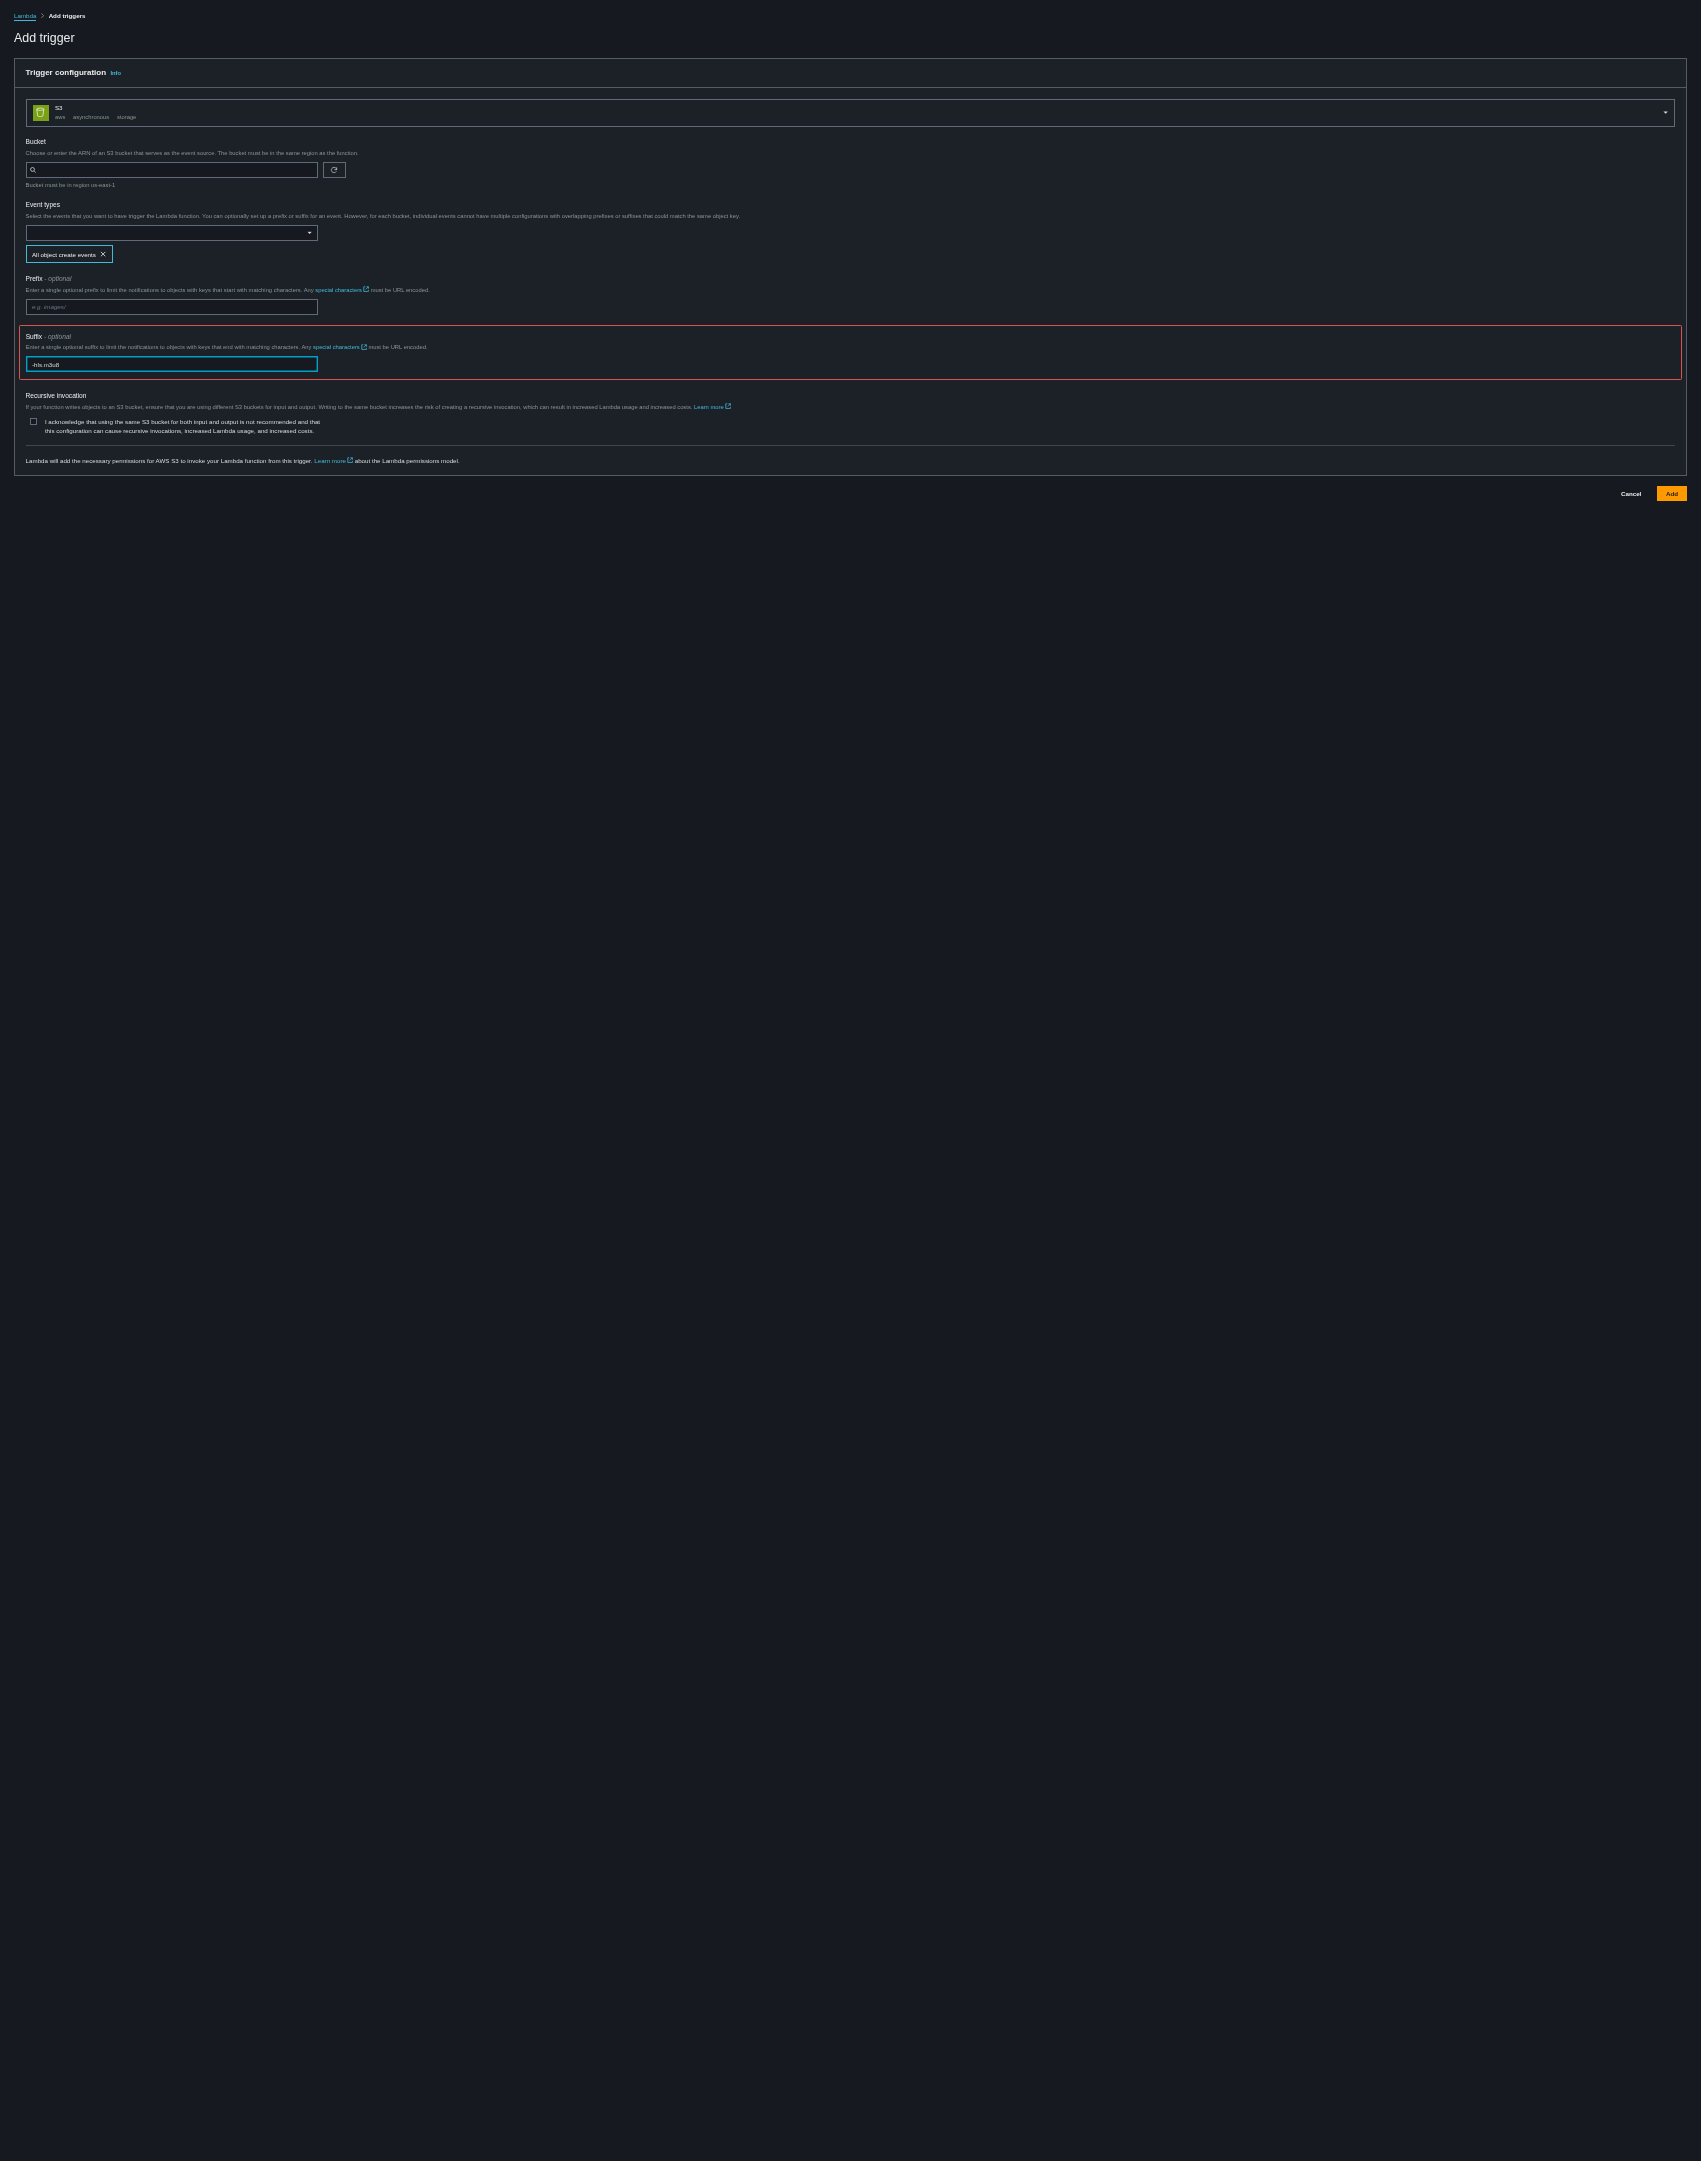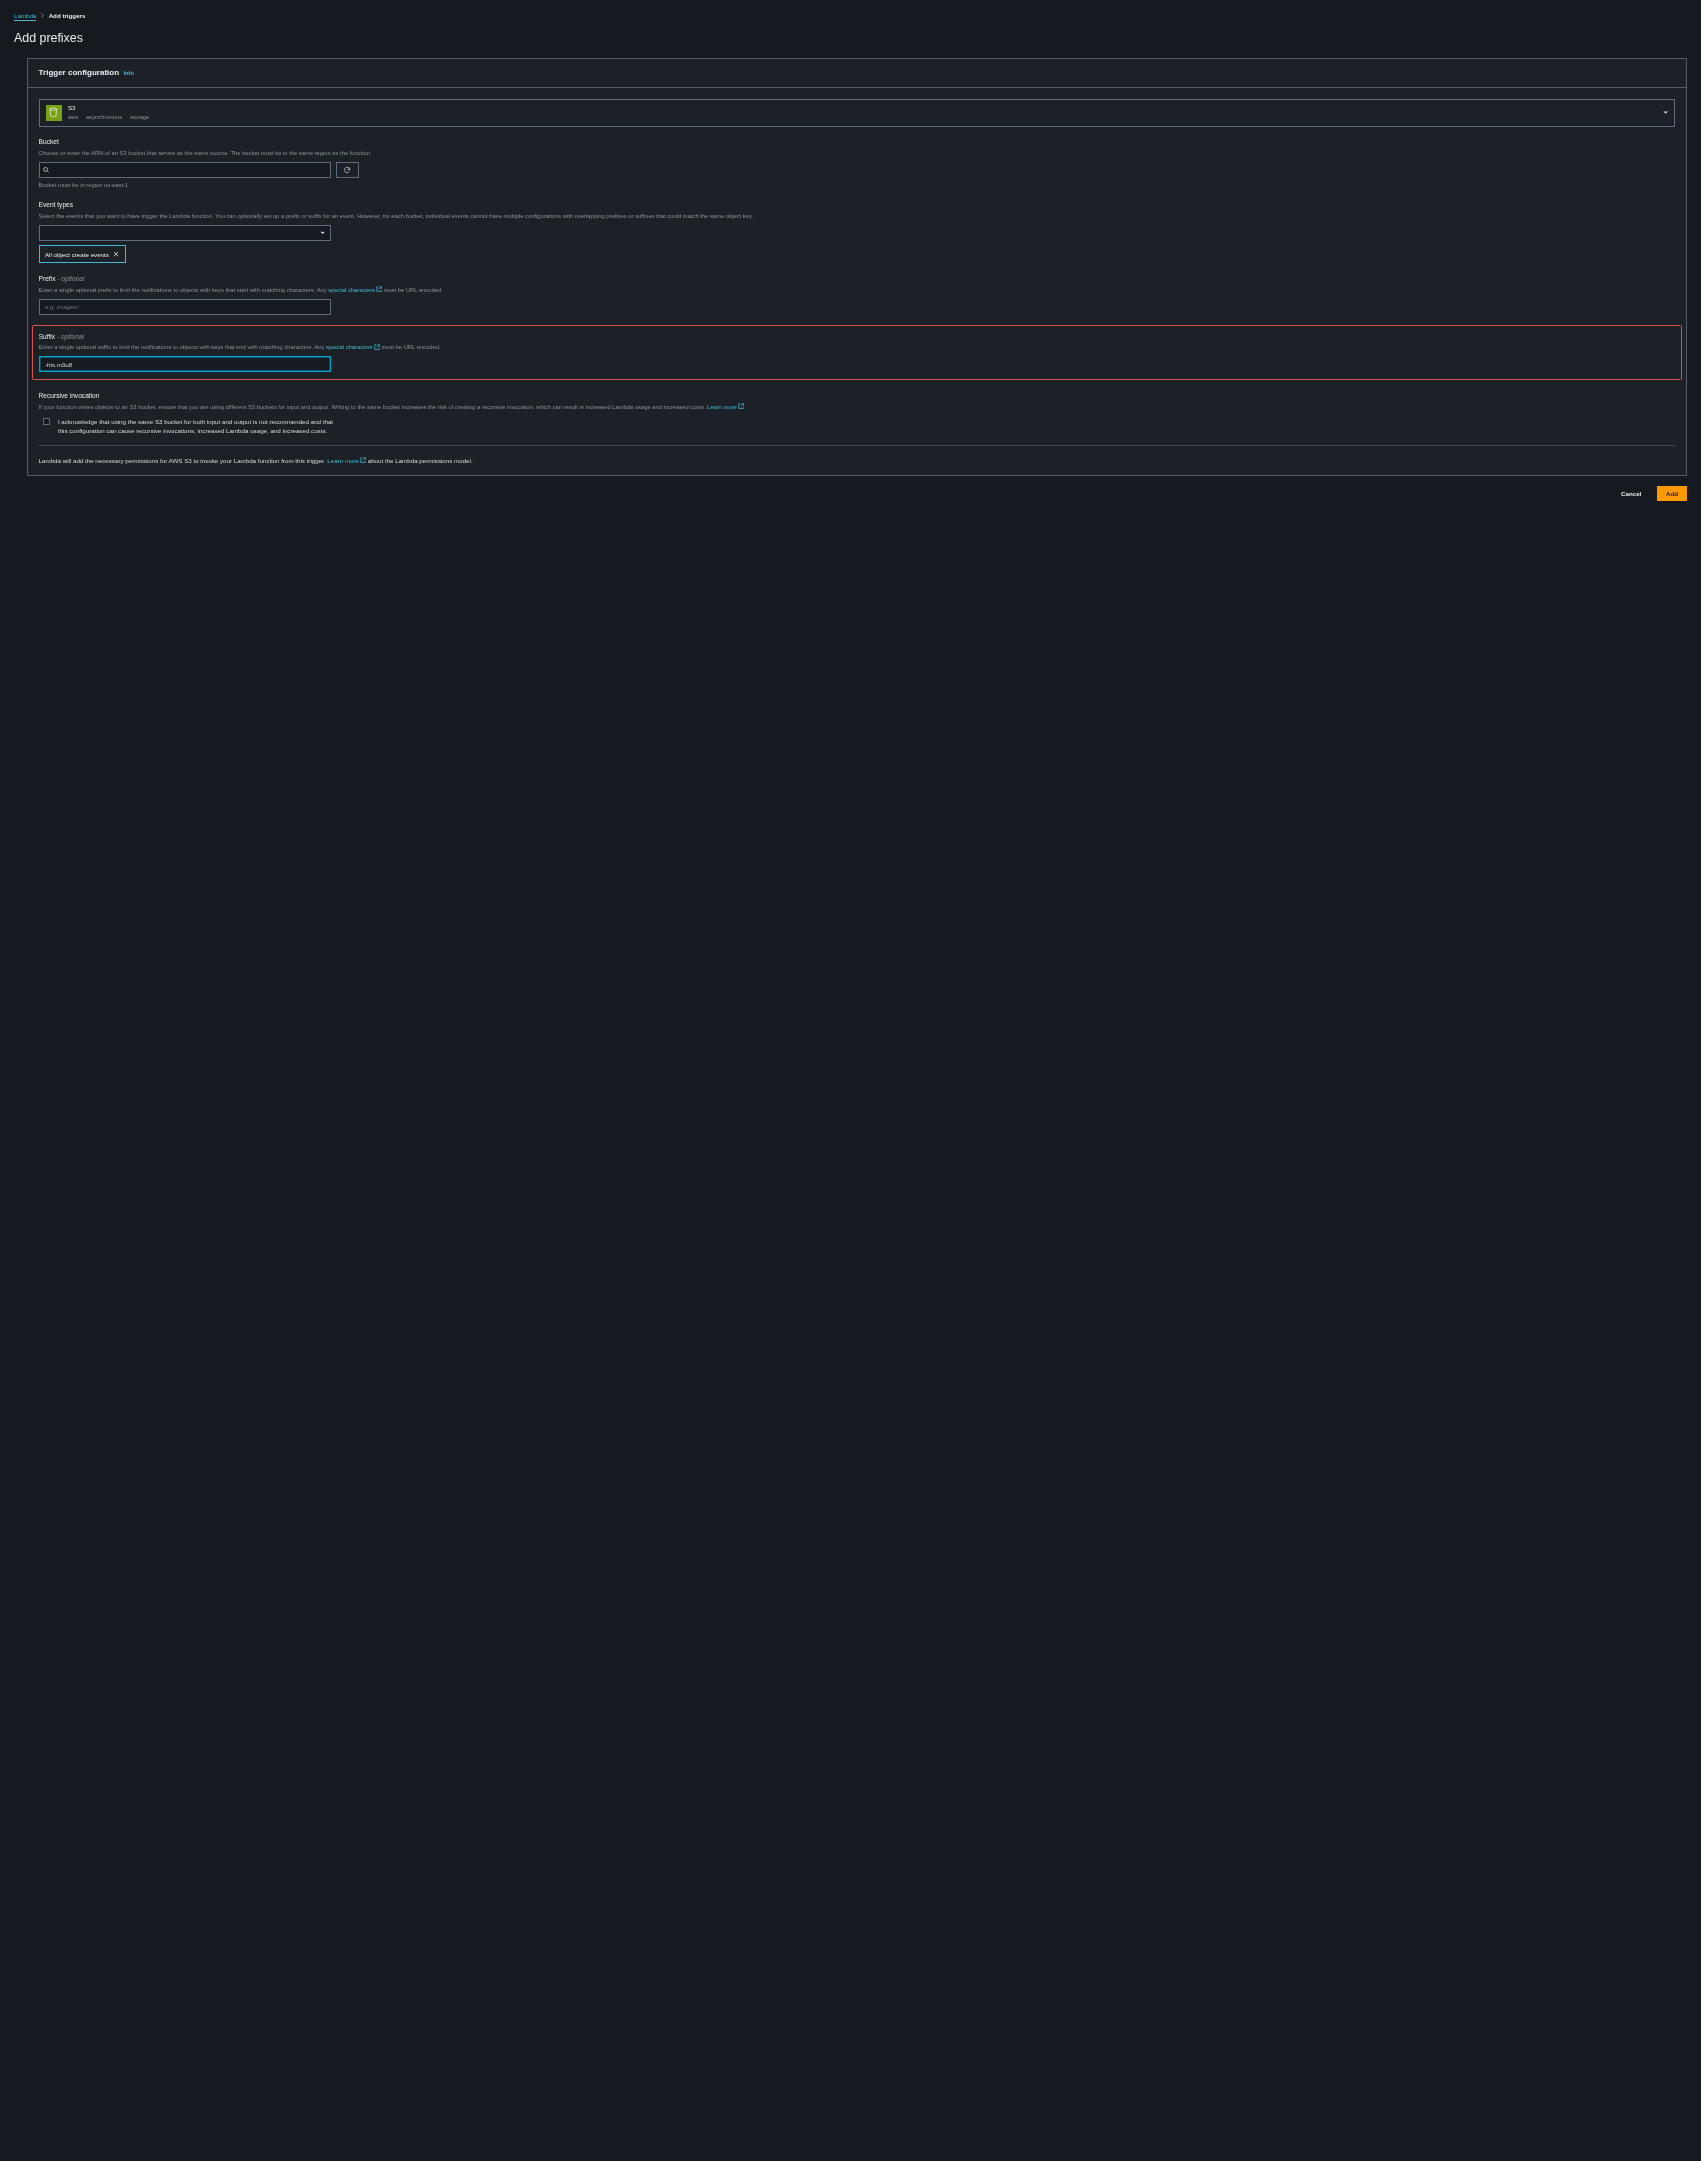--- a/index.html
+++ b/index.html
@@ -28,21 +28,21 @@
     line-height:1.5;
   }
   .page{padding:10.6px 14px 14px;}
   
   .breadcrumb{display:flex;align-items:center;gap:4.4px;font-size:6.2px;margin-bottom:8px;}
   .breadcrumb a{color:var(--link);text-decoration:none;border-bottom:0.4px solid var(--link);}
   .breadcrumb .sep{color:var(--text-dim);}
   .breadcrumb .current{color:var(--heading);font-weight:700;}
   h1.page-title{font-size:12.4px;font-weight:400;color:var(--heading);margin:0 0 10.6px;}
   
-  .panel{border:0.4px solid #545b64;background:var(--panel);margin-left:13px;}
+  .panel{border:0.4px solid #545b64;background:var(--panel);}
   .panel-header{padding:8px 10.6px;border-bottom:0.4px solid #545b64;display:flex;align-items:baseline;gap:4.4px;}
   .panel-header h2{margin:0;font-size:8px;font-weight:700;color:var(--heading);}
   .info-link{color:var(--link);font-size:5.8px;font-weight:700;text-decoration:none;cursor:pointer;}
   .panel-body{padding:10.6px;}
   .section-hr{border:none;border-top:0.4px solid #424650;margin:9.7px 0;}
   
   .source-select{
     border:0.4px solid var(--border);
     display:flex;align-items:center;gap:6.2px;
     padding:3.5px 6.2px;cursor:pointer;
@@ -122,21 +122,21 @@
   <nav class="breadcrumb">
     <a href="#">Lambda</a>
     <span class="sep">
       <svg width="3.5" height="5.3" viewBox="0 0 8 12">
           <path d="M1 1l5 5-5 5" stroke="#879596" stroke-width="2" fill="none"></path>
         </svg>
     </span>
     <span class="current">Add triggers</span>
   </nav>
 
-  <h1 class="page-title">Add prefixes</h1>
+  <h1 class="page-title">Add trigger</h1>
 
   <div class="panel">
     <div class="panel-header">
       <h2>Trigger configuration</h2>
       <a class="info-link">Info</a>
     </div>
 
     <div class="panel-body">
 
       <div class="source-select">

